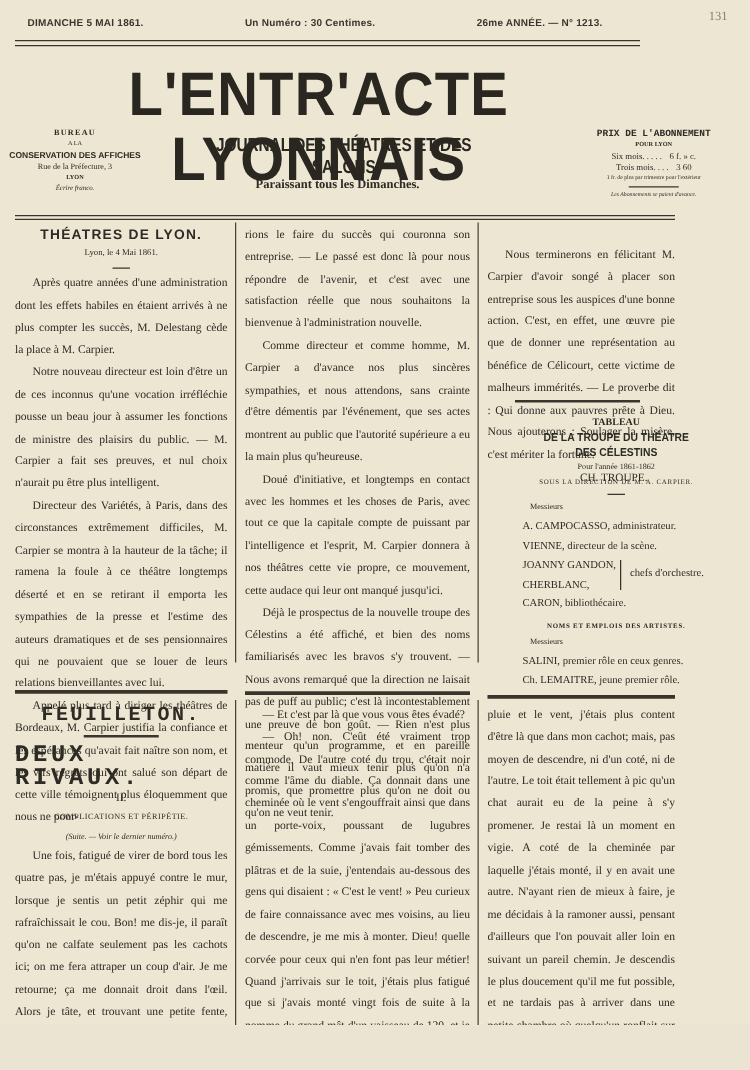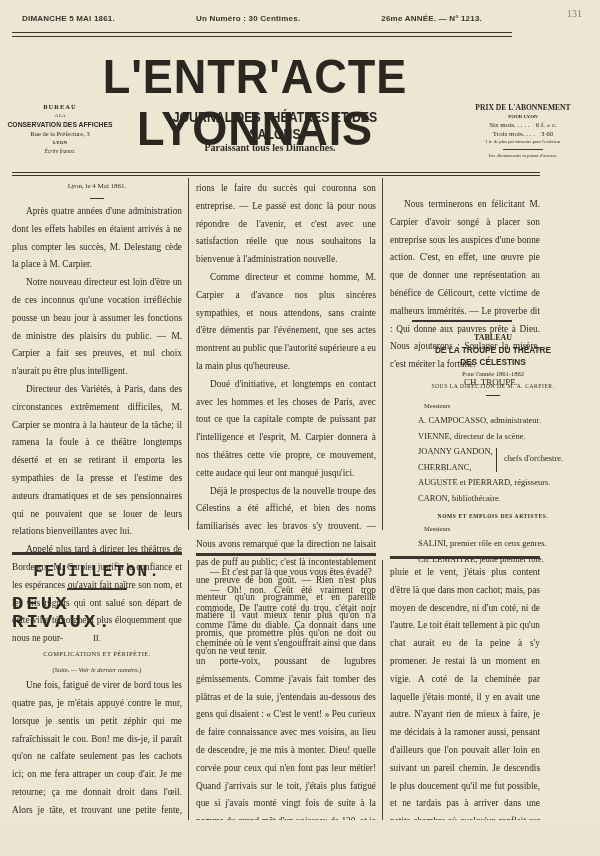--- a/index.html
+++ b/index.html
@@ -10,21 +10,21 @@
   .folio { position:absolute; top:8px; left:567px; font-size:10px; color:#8a8070; }
   .rule { position:absolute; height:0; border-top:1.4px solid #3a352c; }
   .masthead { position:absolute; top:50px; left:40px; width:430px; text-align:center; font-family:"Liberation Sans", sans-serif; font-weight:bold; font-size:49px; letter-spacing:1px; transform:scaleX(0.92); transform-origin:center; color:#2a2620; line-height:52px; }
   .bureau { position:absolute; top:102px; left:6px; width:108px; text-align:center; font-size:6.5px; line-height:9px; }
   .bureau .b1 { font-weight:bold; letter-spacing:1px; }
   .bureau .b3 { font-family:"Liberation Sans", sans-serif; font-weight:bold; font-size:6.8px; }
   .bureau .i { font-style:italic; }
   .subtitle { position:absolute; top:108px; left:130px; width:290px; text-align:center; font-family:"Liberation Sans", sans-serif; font-weight:bold; font-size:15px; transform:scaleX(0.82); transform-origin:center; color:#2a2620; }
   .parait { position:absolute; top:142px; left:170px; width:200px; text-align:center; font-weight:bold; font-size:10px; }
   .prix { position:absolute; top:104px; left:448px; width:150px; text-align:center; font-size:7px; line-height:8.5px; }
-  .prix .h { font-family:Liberation Serif, serif; font-weight:bold; font-size:7.6px; }
+  .prix .h { font-family:Liberation Mono, monospace; font-weight:bold; font-size:7.6px; }
   .prix .s { font-size:5px; font-weight:bold; }
   .prix .row { display:flex; justify-content:center; gap:6px; }
   .prix .tiny { font-size:4.6px; }
   .prix .sep { width:40px; margin:2px auto; border-top:1px solid #3a352c; }
   .prix .it { font-style:italic; font-size:4.6px; }
   .col { position:absolute; font-size:9.3px; line-height:17.8px; text-align:justify; }
   .col p { margin:0; text-indent:14px; }
   .col p.ni { text-indent:0; }
   .vline { position:absolute; width:0; border-left:1px solid #4a4438; }
   .sec-title { font-family:"Liberation Sans", sans-serif; font-weight:bold; font-size:11px; text-align:center; letter-spacing:1px; line-height:16px; }
@@ -92,20 +92,21 @@
 
   <div class="rule" style="top:172px;left:12px;width:528px;"></div>
   <div class="rule" style="top:175px;left:12px;width:528px;border-top-width:0.6px;"></div>
 
   <div class="vline" style="left:188px;top:178px;height:352px;"></div>
   <div class="vline" style="left:382px;top:178px;height:352px;"></div>
   <div class="vline" style="left:188px;top:560px;height:262px;"></div>
   <div class="vline" style="left:382px;top:560px;height:262px;"></div>
 
   <div class="col" style="left:12px;top:180px;width:170px;">
+    <div class="sec-title">THÉATRES DE LYON.</div>
     <div class="dateline">Lyon, le 4 Mai 1861.</div>
     <div class="short"></div>
     <p>Après quatre années d'une administration dont les effets habiles en étaient arrivés à ne plus compter les succès, M. Delestang cède la place à M. Carpier.</p>
     <p>Notre nouveau directeur est loin d'être un de ces inconnus qu'une vocation irréfléchie pousse un beau jour à assumer les fonctions de ministre des plaisirs du public. — M. Carpier a fait ses preuves, et nul choix n'aurait pu être plus intelligent.</p>
     <p>Directeur des Variétés, à Paris, dans des circonstances extrêmement difficiles, M. Carpier se montra à la hauteur de la tâche; il ramena la foule à ce théâtre longtemps déserté et en se retirant il emporta les sympathies de la presse et l'estime des auteurs dramatiques et de ses pensionnaires qui ne pouvaient que se louer de leurs relations bienveillantes avec lui.</p>
     <p>Appelé plus tard à diriger les théâtres de Bordeaux, M. Carpier justifia la confiance et les espérances qu'avait fait naître son nom, et les vifs regrets qui ont salué son départ de cette ville témoignent plus éloquemment que nous ne pour-</p>
   </div>
 
   <div class="col" style="left:196px;top:180px;width:180px;">
     <p class="ni">rions le faire du succès qui couronna son entreprise. — Le passé est donc là pour nous répondre de l'avenir, et c'est avec une satisfaction réelle que nous souhaitons la bienvenue à l'administration nouvelle.</p>
@@ -129,21 +130,20 @@
     <div class="short" style="margin:3px auto"></div>
     <div class="messieurs">Messieurs</div>
     <div class="tab-line">A. CAMPOCASSO, administrateur.</div>
     <div class="tab-line">VIENNE, directeur de la scène.</div>
     <div style="position:relative;">
       <div class="tab-line">JOANNY GANDON,</div>
       <div class="tab-line">CHERBLANC,</div>
       <div style="position:absolute;left:78px;top:4px;height:24px;border-left:1px solid #3a352c;"></div>
       <div class="tab-line" style="position:absolute;left:86px;top:7px;">chefs d'orchestre.</div>
     </div>
-    <div class="tab-line">AUGUSTE et PIERRARD, régisseurs.</div>
     <div class="tab-line">CARON, bibliothécaire.</div>
     <div class="tab-h sm" style="margin-top:4px;font-weight:bold">NOMS ET EMPLOIS DES ARTISTES.</div>
     <div class="messieurs">Messieurs</div>
     <div class="tab-line">SALINI, premier rôle en ceux genres.</div>
     <div class="tab-line">Ch. LEMAITRE, jeune premier rôle.</div>
   </div>
 
   <div class="thick" style="left:12px;top:552px;width:170px;"></div>
   <div class="thick" style="left:196px;top:553px;width:180px;"></div>
   <div class="thick" style="left:390px;top:556px;width:150px;"></div>

